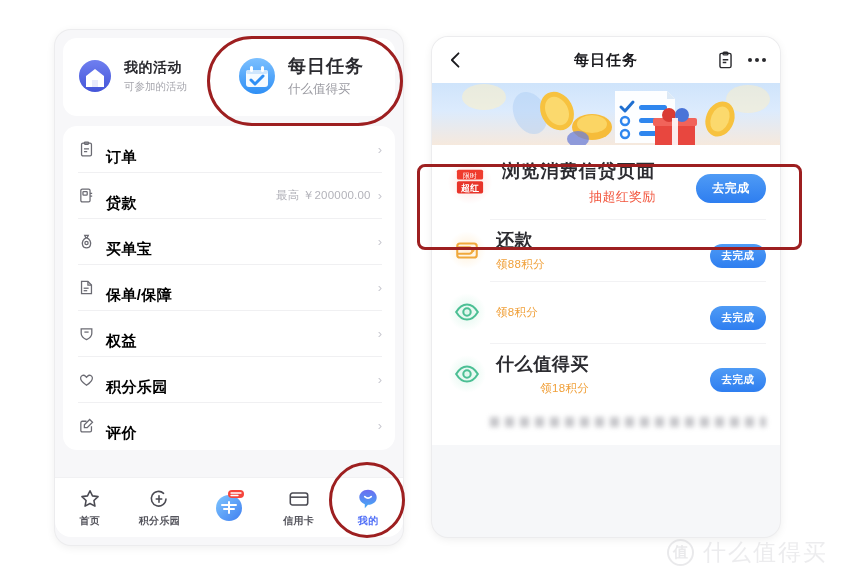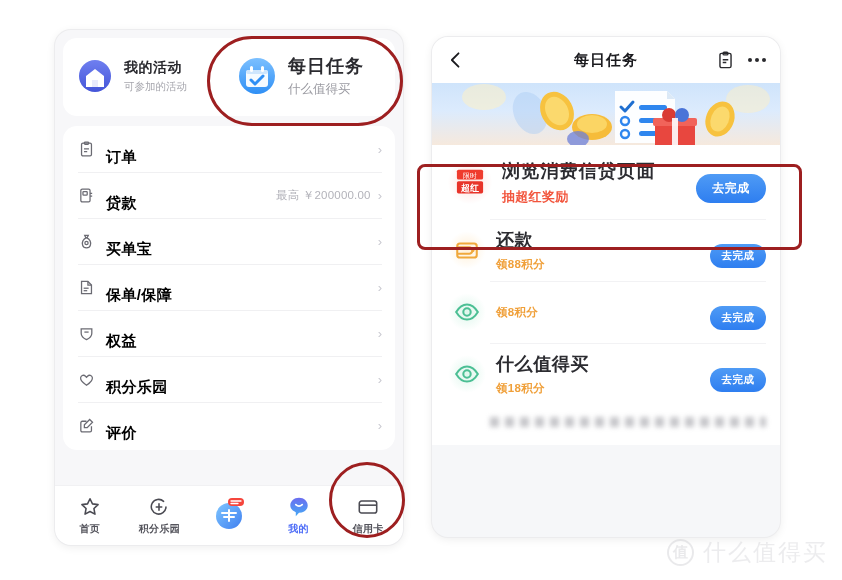--- a/index.html
+++ b/index.html
@@ -71,21 +71,21 @@
   }
   .m-ico { width: 17px; height: 17px; flex: 0 0 17px; margin-right: 11px; color: #6b6b73; }
   .m-ico svg { width: 17px; height: 17px; display:block; }
   .m-label { font-size: 15px; color: #000000; font-weight: 700; letter-spacing: .4px; margin-top: 16px; }
   .m-spacer { flex: 1; }
   .m-value { font-size: 11.5px; color: #b3b3ba; margin-right: 7px; letter-spacing: .2px; }
   .chev { color: #c9c9d0; font-size: 13px; line-height: 1; }
 
   
   .tabbar {
-    position: absolute; left: 0; right: 0; bottom: 0;
+    position: absolute; left: 0; right: 0; bottom: 8px;
     height: 60px;
     background: #fff;
     border-top: 1px solid #f1f1f3;
     display: flex; align-items: center;
     border-radius: 0 0 16px 16px;
   }
   .tab {
     flex: 1 1 20%;
     display: flex; flex-direction: column; align-items: center; justify-content: center;
     gap: 4px; height: 100%;
@@ -141,21 +141,21 @@
   .task + .task::before {
     content:""; position:absolute; left:58px; right:14px; top:0; height:1px; background:#f2f2f4;
   }
   .t-ico { width: 38px; height: 38px; flex: 0 0 38px; margin-right: 10px; display:flex; align-items:center; justify-content:center; border-radius: 50%; }
   .t-ico svg { width: 26px; height: 26px; display:block; }
   .t-ico.warm { background: radial-gradient(circle, rgba(255,214,150,.38) 0%, rgba(255,214,150,0) 70%); }
   .t-ico.mint { background: radial-gradient(circle, rgba(160,230,200,.35) 0%, rgba(160,230,200,0) 70%); }
   .t-ico.redb { background: radial-gradient(circle, rgba(255,170,160,.35) 0%, rgba(255,170,160,0) 72%); }
   .t-txt { display:flex; flex-direction: column; gap: 5px; min-width: 0; }
   .t-title { font-size: 18px; font-weight: 700; color: #2c2c31; letter-spacing: .6px; white-space: nowrap; }
-  .t-sub { font-size: 11.5px; color: #f0a03a; font-weight: 700; letter-spacing: .3px; white-space: nowrap; }
+  .t-sub { font-size: 11.5px; color: #f0a03a; font-weight: 400; letter-spacing: .3px; white-space: nowrap; text-align: right; }
   .t-sub.red { color: #f2553d; font-size: 13px; }
   .t-spacer { flex: 1; }
   .t-btn {
     flex: 0 0 auto;
     min-width: 56px; height: 24px;
     border-radius: 12px;
     background: linear-gradient(180deg,#4f9bf5 0%, #2e7ef0 100%);
     color: #fff; font-size: 10.5px; font-weight: 700; letter-spacing: .5px;
     display: flex; align-items: center; justify-content: center;
     border: none;
@@ -383,44 +383,44 @@
               </defs>
             <circle cx="17" cy="19" r="13" fill="url(#gC)"></circle>
             <path d="M10 16 h14 M12 20 h10 M17 13 v11" stroke="#fff" stroke-width="2" stroke-linecap="round"></path>
             <rect x="16" y="1" width="16" height="8" rx="4" fill="#f5453c"></rect>
             <path d="M19 4 h10 M19 6.5 h7" stroke="#fff" stroke-width="1.3" stroke-linecap="round"></path>
           </svg>
         </span>
 
       </div>
 
+      <div class="tab">
+        <span class="tico">
+          <svg viewBox="0 0 24 24" fill="none" stroke="currentColor" stroke-width="1.7">
+            <rect x="2.5" y="5.5" width="19" height="13" rx="2.5"></rect>
+            <line x1="2.5" y1="10" x2="21.5" y2="10"></line>
+          </svg>
+        </span>
+        <span class="tlabel">信用卡</span>
+      </div>
+
       <div class="tab active">
         <span class="tico">
           <svg viewBox="0 0 24 24">
             <defs>
                 <linearGradient id="gD" x1="0" y1="0" x2="0" y2="1">
               <stop offset="0" stop-color="#6b6df0"></stop>
                   <stop offset="1" stop-color="#45a9f5"></stop>
             </linearGradient>
               </defs>
             <path d="M12 2 C17.5 2 21.5 5.8 21.5 10.3 C21.5 14.8 17.5 18.3 12 18.3 L8.5 22 L8.5 17.6 C5 16.2 2.5 13.5 2.5 10.3 C2.5 5.8 6.5 2 12 2 z" fill="url(#gD)"></path>
             <path d="M8.5 9.5 q3.5 3.2 7 0" stroke="#fff" stroke-width="1.9" fill="none" stroke-linecap="round"></path>
           </svg>
         </span>
         <span class="tlabel">我的</span>
-      </div>
-
-      <div class="tab">
-        <span class="tico">
-          <svg viewBox="0 0 24 24" fill="none" stroke="currentColor" stroke-width="1.7">
-            <rect x="2.5" y="5.5" width="19" height="13" rx="2.5"></rect>
-            <line x1="2.5" y1="10" x2="21.5" y2="10"></line>
-          </svg>
-        </span>
-        <span class="tlabel">信用卡</span>
       </div>
     </div>
   </div>
 
   <div class="phone right">
 
     <div class="navbar">
       <span class="nav-back">
         <svg viewBox="0 0 24 24" fill="none" stroke="currentColor" stroke-width="2.2" stroke-linecap="round" stroke-linejoin="round">
           <polyline points="15 4 7 12 15 20"></polyline>

